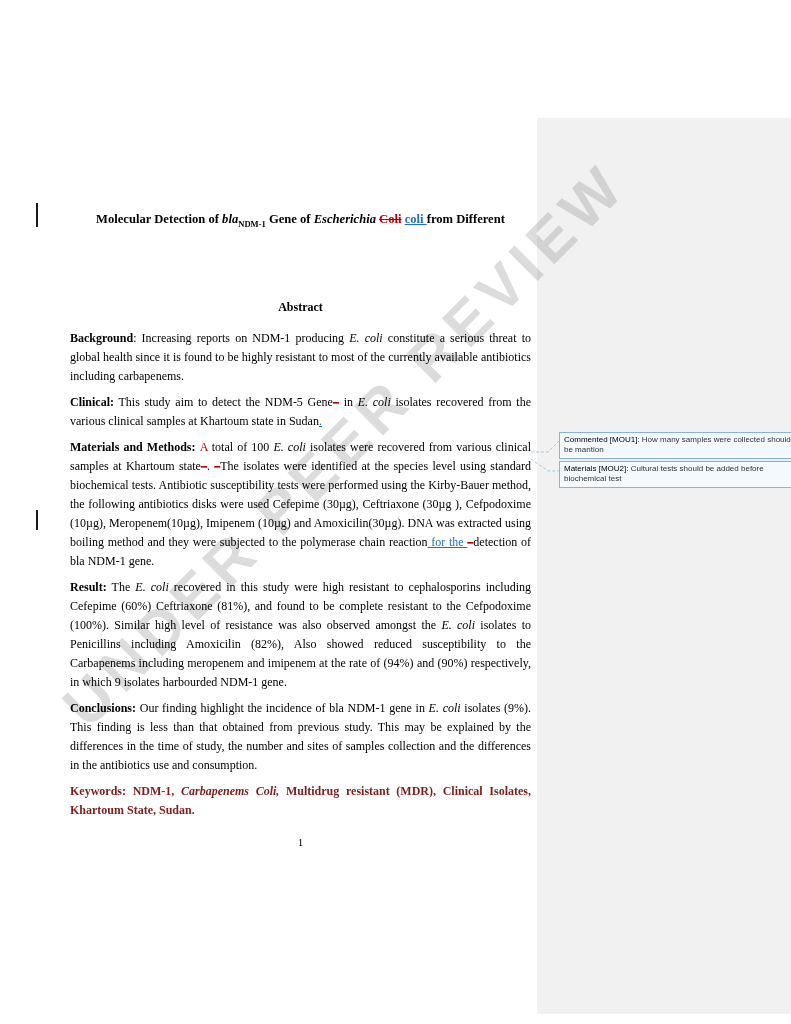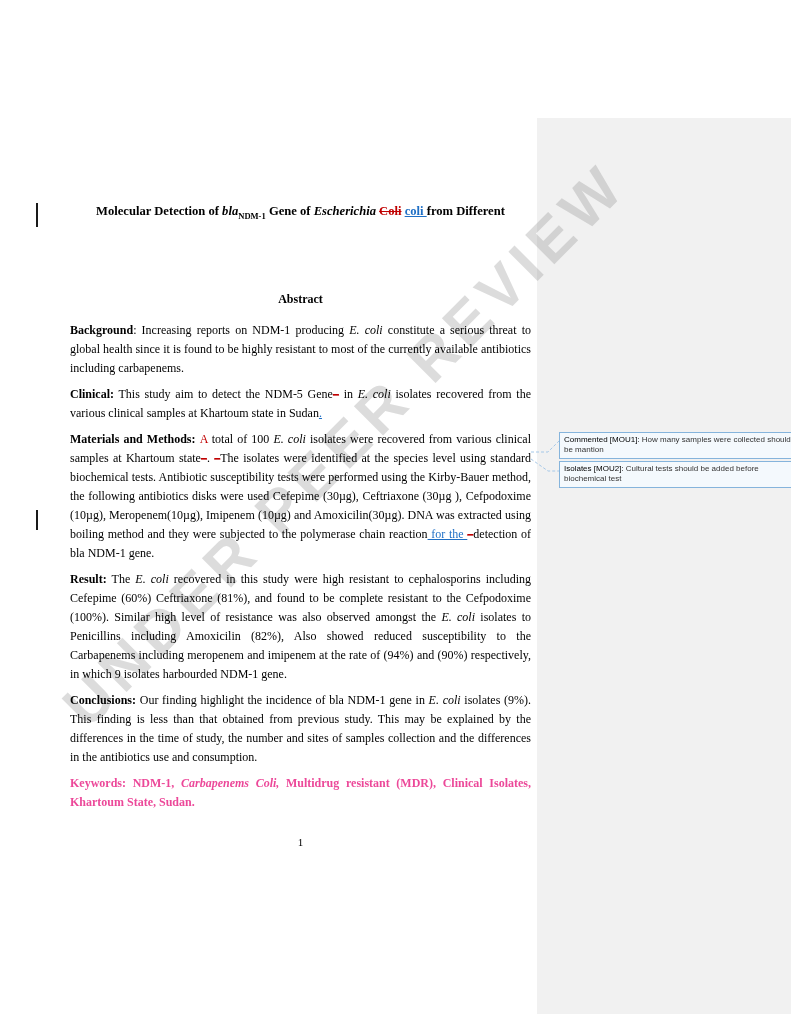--- a/index.html
+++ b/index.html
@@ -6,30 +6,30 @@
   .page{position:relative;width:791px;height:1024px;background:#ffffff;overflow:hidden;
         font-family:"Liberation Serif",serif;color:#000;}
   .markup-pane{position:absolute;left:537px;top:118px;width:254px;height:896px;background:#F1F1F1;}
   .watermark{position:absolute;left:-20px;top:455px;width:640px;text-align:center;
         transform:rotate(-45deg);font-family:"Liberation Sans",sans-serif;font-weight:bold;
         font-size:60px;letter-spacing:7px;color:rgba(140,140,140,0.30);white-space:nowrap;
         pointer-events:none;}
   .content{position:absolute;left:70px;top:202px;width:461px;font-size:12px;line-height:19px;
         text-align:justify;}
   .content p{margin:4px 0 7px;}
-  p.title-line{margin:0;text-align:center;font-size:12.6px;white-space:nowrap;}
+  p.title-line{margin:8px;text-align:center;font-size:12.6px;white-space:nowrap;}
   p.abstract-heading{margin:64px 0 12px;text-align:center;}
   
   .b{font-weight:bold;}
   .i{font-style:italic;}
   .sub{vertical-align:sub;font-size:68%;}
   .del{color:#C00000;text-decoration:line-through;}
   .ins{color:#1F6FC5;text-decoration:underline;}
   .redA{color:#C00000;}
-  .redK{color:#ec4899;}
+  .redK{color:#7f1d1d;}
   .changebar{position:absolute;width:1.5px;background:#1a1a1a;}
   .bar1{left:36px;top:203px;height:24px;}
   .bar2{left:36px;top:510px;height:20px;}
   .comment-box{position:absolute;left:559px;width:228px;background:#F4F9FD;
         border:1px solid #85B4DC;padding:2px 4px 3px;
         font-family:"Liberation Sans",sans-serif;font-size:8px;line-height:10px;color:#333;}
   .comment-box .label{font-weight:normal;color:#000;}
   .cb1{top:432px;}
   .cb2{top:461px;}
   .page-number{position:absolute;left:70px;top:836px;width:461px;text-align:center;font-size:11px;}
@@ -61,18 +61,18 @@
   <svg class="connectors" width="791" height="1024">
     <polyline points="531,452 548,452 559,441" fill="none" stroke="#A5C8E8" stroke-width="1" stroke-dasharray="3,2"></polyline>
     <polyline points="531,459 548,471 559,471" fill="none" stroke="#A5C8E8" stroke-width="1" stroke-dasharray="3,2"></polyline>
   </svg>
 
   <div class="comment-box cb1">
     <span class="label">Commented [MOU1]: </span><span>How many samples were collected should be mantion</span>
   </div>
 
   <div class="comment-box cb2">
-    <span class="label">Isolates [MOU2]: </span><span>Cultural tests should be added before biochemical test</span>
+    <span class="label">Materials [MOU2]: </span><span>Cultural tests should be added before biochemical test</span>
   </div>
 
   <div class="page-number">1</div>
 
 </div>
 
 </body></html>

